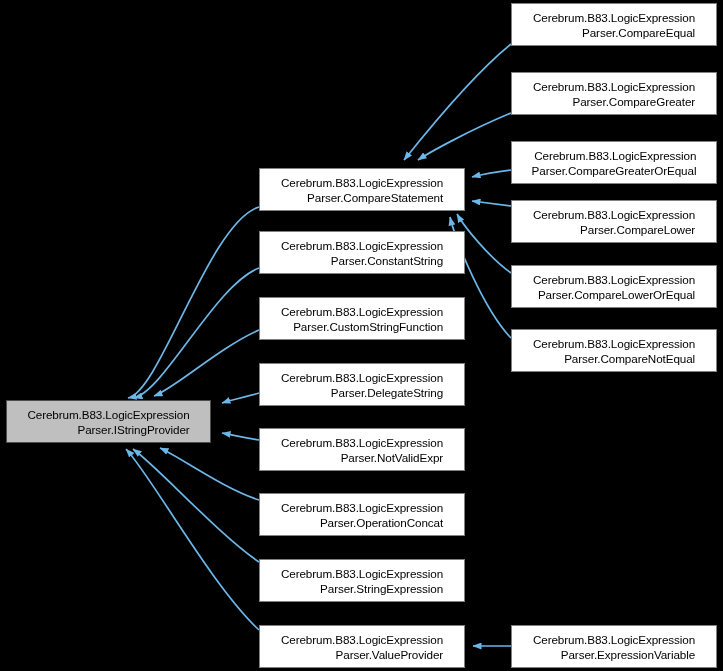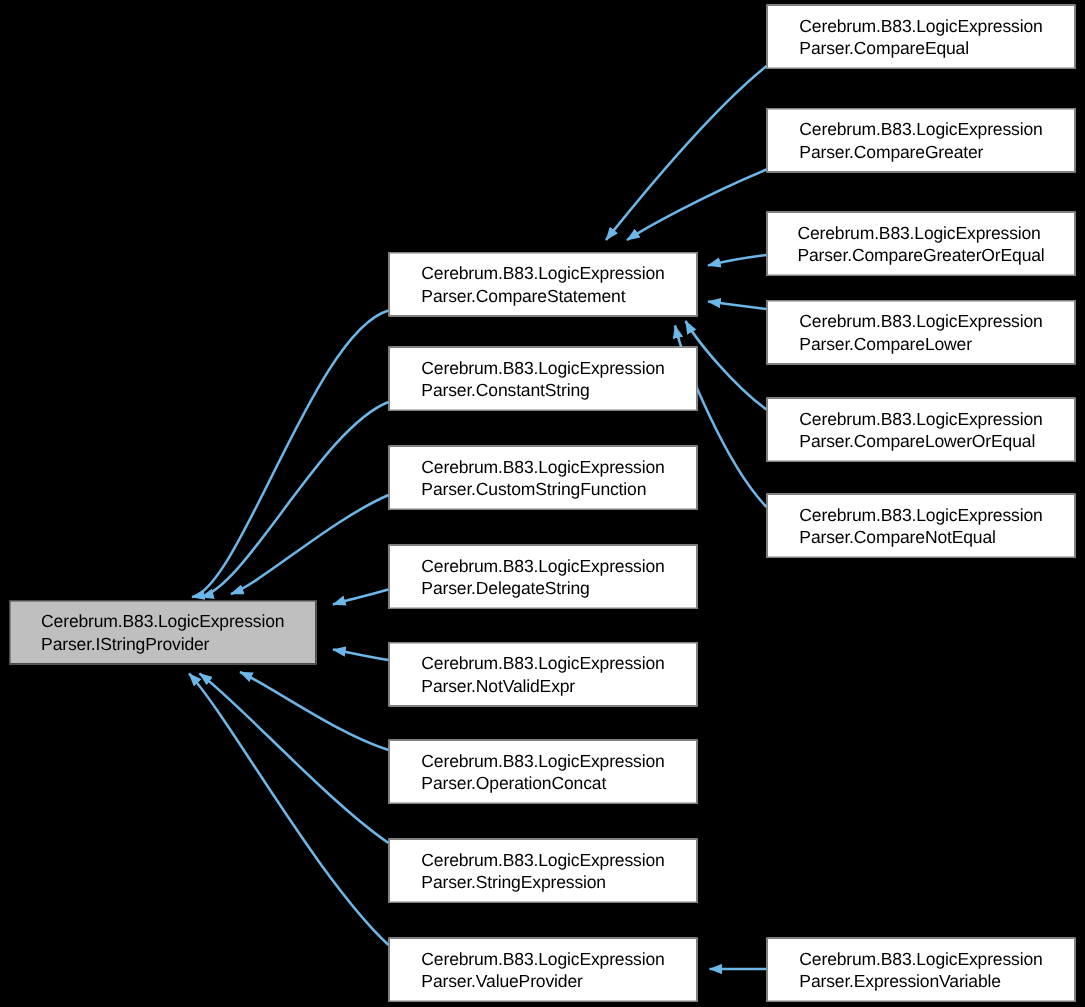--- a/index.html
+++ b/index.html
@@ -25,21 +25,21 @@
   }
   .node {
     position: absolute;
     box-sizing: border-box;
     border: 1px solid #808080;
     background: #ffffff;
     color: #000000;
     display: flex;
     align-items: center;
     justify-content: center;
-    text-align: left;
+    text-align: right;
     font-size: 11.7px;
     line-height: 15px;
     letter-spacing: -0.1px;
     white-space: pre-line;
     z-index: 2;
   }
   .node.root {
     background: #bfbfbf;
     border: 1px solid #4d4d4d;
   }

